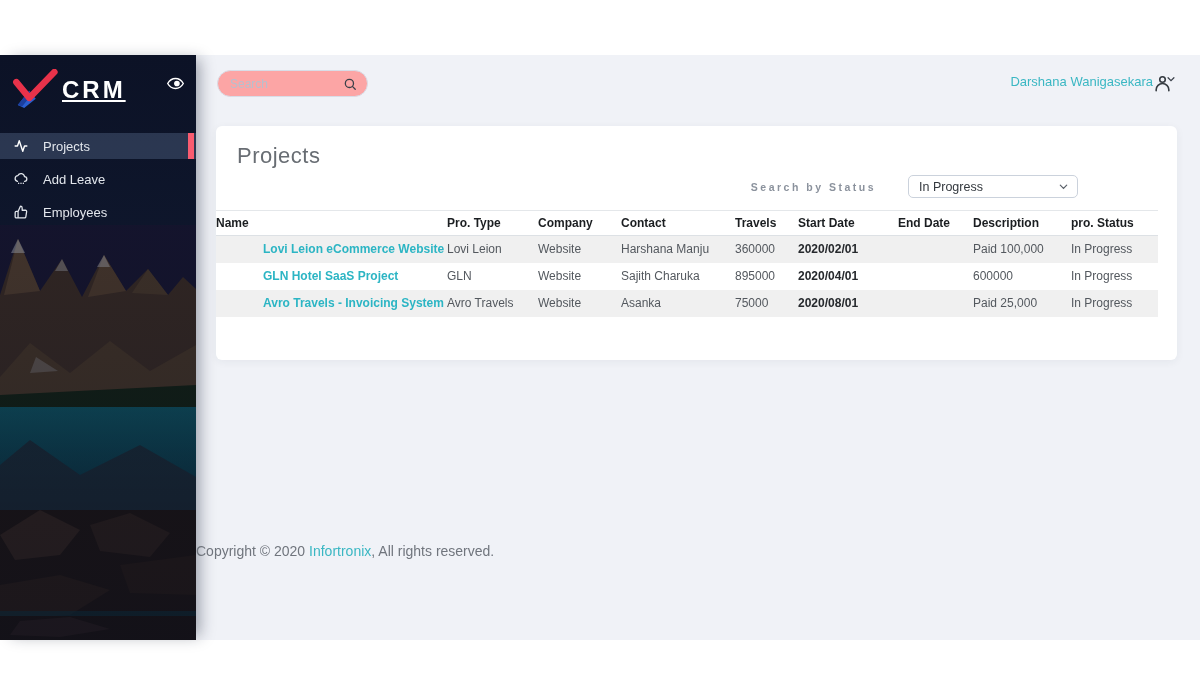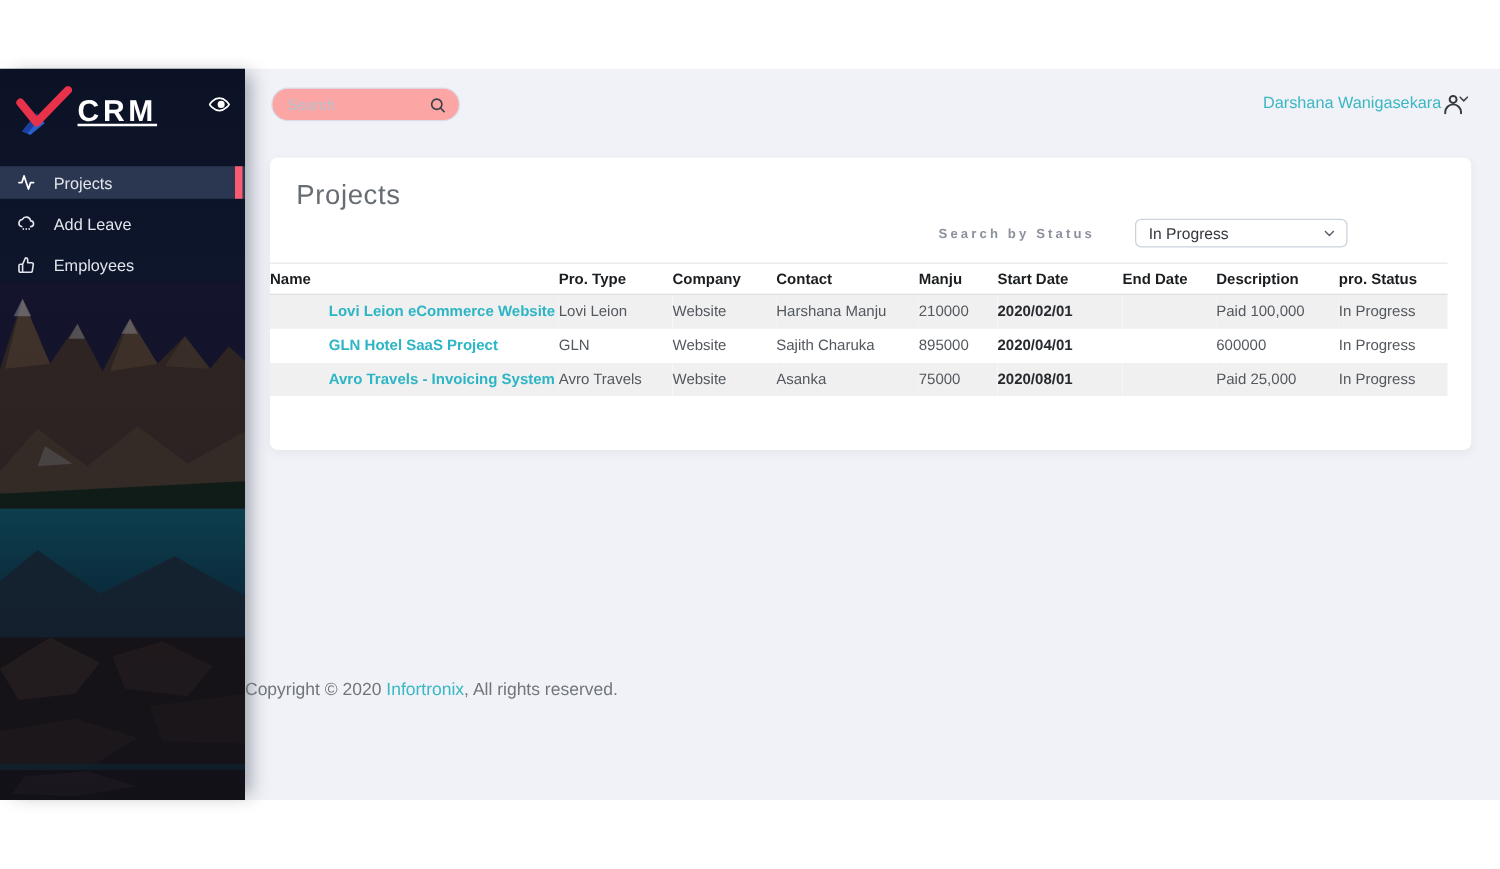--- a/index.html
+++ b/index.html
@@ -193,34 +193,34 @@
               <col class="c7">
               <col class="c8">
               <col class="c9">
           </colgroup>
           <thead>
               <tr>
                 <th>Name</th>
                 <th>Pro. Type</th>
                 <th>Company</th>
                 <th>Contact</th>
-                <th>Manju</th>
+                <th>Travels</th>
                 <th>Start Date</th>
                 <th>End Date</th>
                 <th>Description</th>
                 <th>pro. Status</th>
               </tr>
             </thead>
           <tbody>
               <tr>
                 <td><a href="#">Lovi Leion eCommerce Website</a></td>
                 <td>Lovi Leion</td>
                 <td>Website</td>
                 <td>Harshana Manju</td>
-                <td>210000</td>
+                <td>360000</td>
                 <td class="start-date">2020/02/01</td>
                 <td></td>
                 <td>Paid 100,000</td>
                 <td>In Progress</td>
               </tr>
               <tr>
                 <td><a href="#">GLN Hotel SaaS Project</a></td>
                 <td>GLN</td>
                 <td>Website</td>
                 <td>Sajith Charuka</td>

